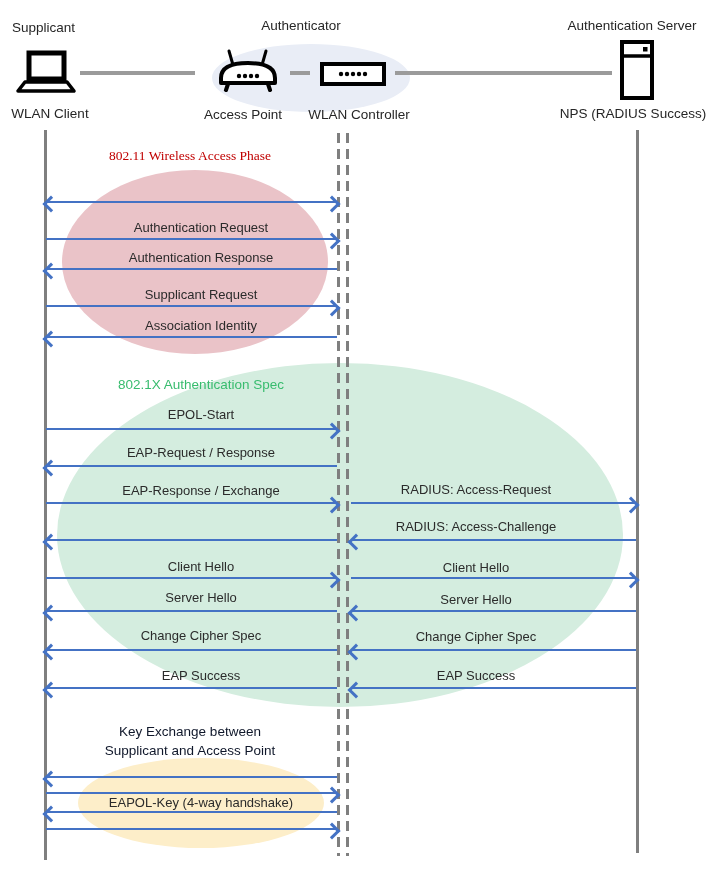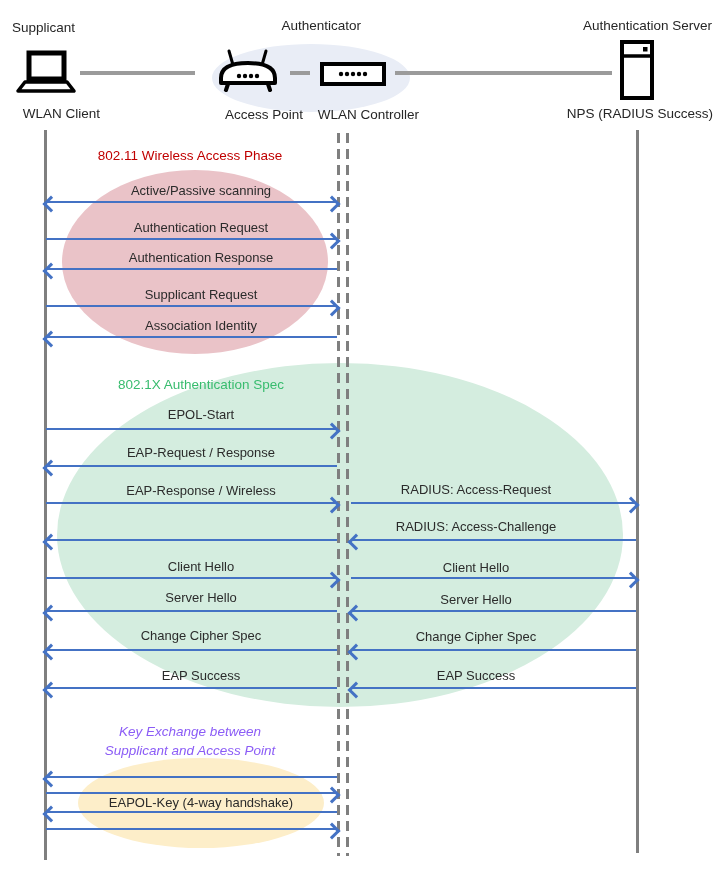--- a/index.html
+++ b/index.html
@@ -2,21 +2,21 @@
 <html><head>
 <meta charset="utf-8">
 <style>
   * { box-sizing: border-box; }
   html,body { margin:0; padding:0; background:#ffffff; }
   body { font-family:"Liberation Sans", sans-serif; }
   .stage { position:relative; width:713px; height:875px; background:#fff; overflow:hidden; }
 
   .el { position:absolute; border-radius:50%; }
 
-  .txt { position:absolute; font-size:13.5px; color:#262626; line-height:16px; text-align:right; white-space:nowrap; }
+  .txt { position:absolute; font-size:13.5px; color:#262626; line-height:16px; text-align:center; white-space:nowrap; }
 
   .line { position:absolute; height:4px; background:#9b9b9b; }
 
   .ll  { position:absolute; width:3px; background:#7f7f7f; }
   .lld { position:absolute; width:3px;
          background:repeating-linear-gradient(to bottom,#7f7f7f 0 10px,transparent 10px 16px); }
 
   .mlabel { position:absolute; left:56px; width:290px; text-align:center;
             font-size:13px; color:#2b2b2b; line-height:16px; white-space:nowrap; }
   .mlabel.r { left:333px; width:286px; }
@@ -28,23 +28,23 @@
     content:""; position:absolute; right:-1px; top:-3.5px; width:9px; height:9px;
     border-top:3px solid #4472C4; border-right:3px solid #4472C4; transform:rotate(45deg);
   }
   .arr.left::before, .arr.both::before {
     content:""; position:absolute; left:-1px; top:-3.5px; width:9px; height:9px;
     border-bottom:3px solid #4472C4; border-left:3px solid #4472C4; transform:rotate(45deg);
   }
 
   .phase { position:absolute; left:45px; width:290px; text-align:center;
            font-size:13.5px; line-height:19px; white-space:nowrap; }
-  .p1 { color:#C00000; }
+  .p1 { color:#C00000;font-family:Liberation Serif, serif; }
   .p2 { color:#38BC6E; left:56px; }
-  .p3 { color:#8b5cf6;font-style:italic; }
+  .p3 { color:#0f172a; }
 
   .icon { position:absolute; }
 </style>
 </head>
 <body>
 
 <div class="stage">
 
   <div class="el" style="left:212px;top:44px;width:198px;height:68px;background:#E9EDF6"></div>
   <div class="el" style="left:62px;top:170px;width:266px;height:184px;background:#EAC3C8"></div>
@@ -101,42 +101,41 @@
   <div class="lld" style="left:346px;top:133px;height:723px"></div>
   <div class="ll" style="left:636px;top:130px;height:723px"></div>
 
   <div class="phase p1" style="top:146px">802.11 Wireless Access Phase</div>
   <div class="phase p2" style="top:375px">802.1X Authentication Spec</div>
   <div class="phase p3" style="top:722px">
     <div>Key Exchange between</div>
     <div>Supplicant and Access Point</div>
   </div>
 
-  <div class="mlabel" style="top:183px">Active/Passive scanning</div>
   <div class="arr l both" style="top:201px"></div>
 
   <div class="mlabel" style="top:220px">Authentication Request</div>
   <div class="arr l right" style="top:238px"></div>
 
   <div class="mlabel" style="top:250px">Authentication Response</div>
   <div class="arr l left" style="top:268px"></div>
 
   <div class="mlabel" style="top:287px">Supplicant Request</div>
   <div class="arr l right" style="top:305px"></div>
 
   <div class="mlabel" style="top:318px">Association Identity</div>
   <div class="arr l left" style="top:336px"></div>
 
   <div class="mlabel" style="top:407px">EPOL-Start</div>
   <div class="arr l right" style="top:428px"></div>
 
   <div class="mlabel" style="top:445px">EAP-Request / Response</div>
   <div class="arr l left" style="top:465px"></div>
 
-  <div class="mlabel" style="top:483px">EAP-Response / Wireless</div>
+  <div class="mlabel" style="top:483px">EAP-Response / Exchange</div>
   <div class="arr l right" style="top:502px"></div>
 
   <div class="arr l left" style="top:539px"></div>
 
   <div class="mlabel" style="top:559px">Client Hello</div>
   <div class="arr l right" style="top:577px"></div>
 
   <div class="mlabel" style="top:590px">Server Hello</div>
   <div class="arr l left" style="top:610px"></div>
 

